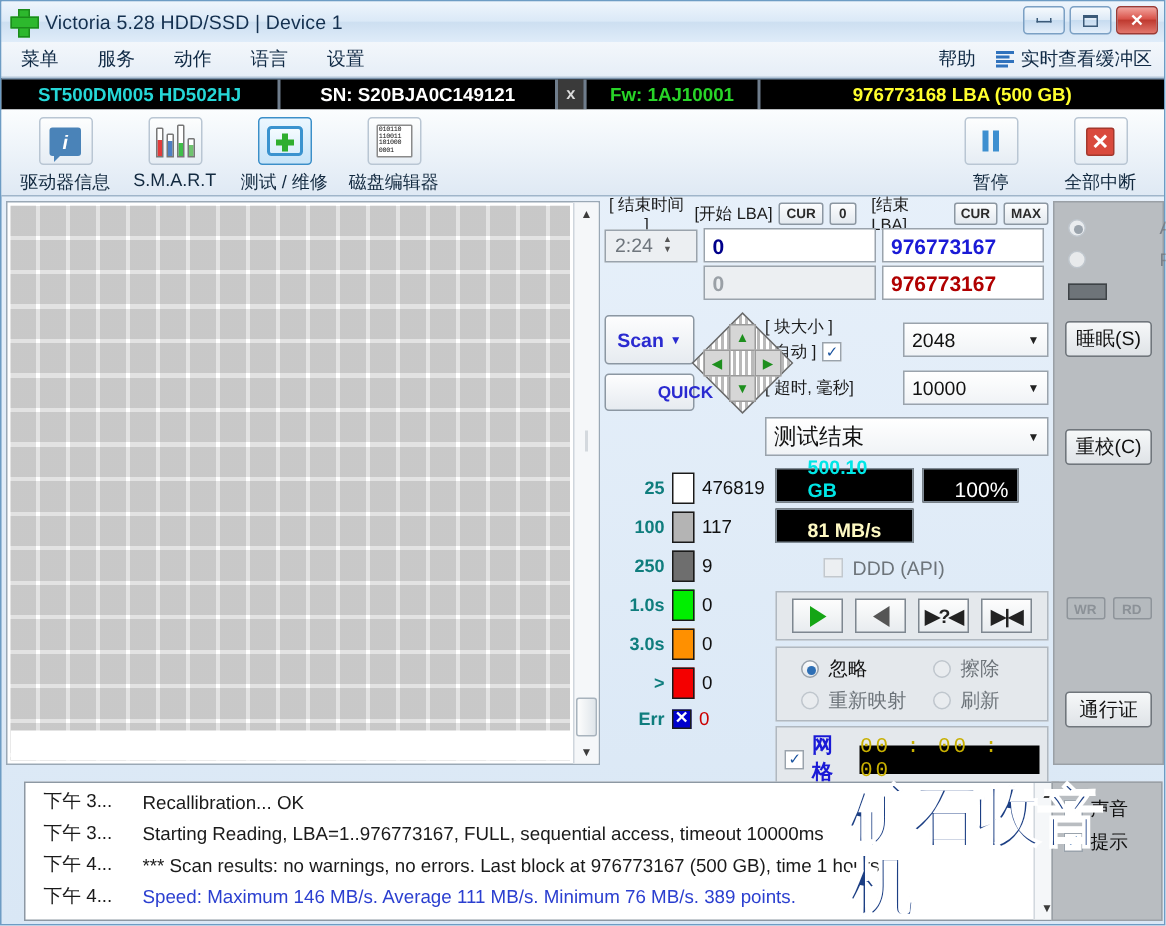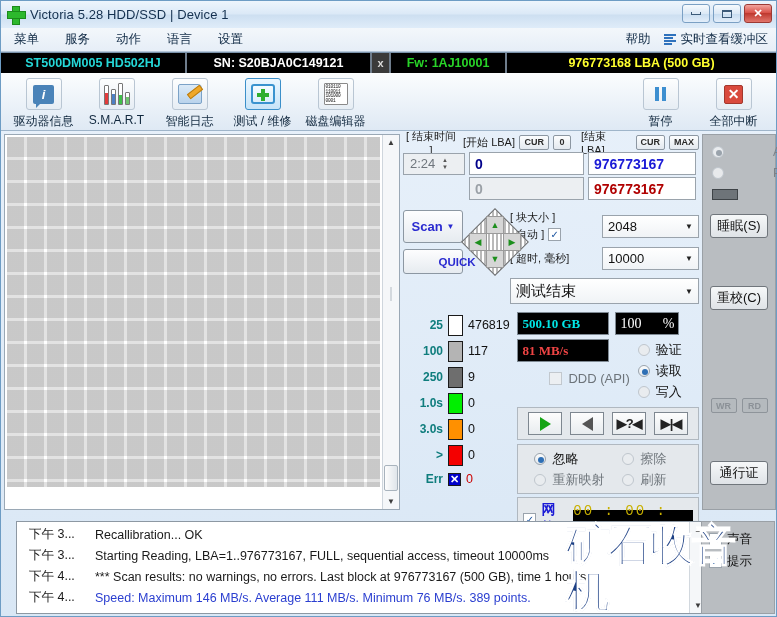--- a/index.html
+++ b/index.html
@@ -187,22 +187,22 @@
     border:1px solid #9aa3ac;background:linear-gradient(to bottom,#ffffff,#f0f3f6);
     height:23px;display:flex;align-items:center;justify-content:space-between;
     padding:0 5px;font-size:13px;color:#111;
   }
   .select .car{font-size:8px;color:#222;}
   .grade { display:flex; align-items:center; height:26px; }
   .grade .num { width:30px; text-align:right; color:#0f7d7d; font-size:12px; font-weight:bold; }
   .grade .sw { width:15px; height:21px; margin:0 5px; border:1px solid #1a1a1a; }
   .grade .cnt { font-size:12.5px; color:#111; }
   .lcd {
-    background:#000;border:1px solid #7f8a94;height:23px;display:flex;align-items:center;
-    padding:0 4px;font-weight:bold;font-size:13px;font-family:Liberation Serif, serif;
+    background:#000;border:1px solid #7f8a94;height:23px;display:flex;align-items:flex-end;
+    padding:0 20px;font-weight:bold;font-size:13px;font-family:Liberation Sans, sans-serif;
   }
   .radio{width:12px;height:12px;border-radius:50%;border:1px solid #9aa3ac;
      background:linear-gradient(to bottom,#fbfcfd,#e2e7ec);display:inline-block;position:relative;flex:0 0 12px;}
   .radio.on::after{content:"";position:absolute;left:3px;top:3px;width:6px;height:6px;border-radius:50%;background:#2e6fb5;}
   .radio.dis{background:#e9ecef;border-color:#bfc6cd;}
   .radio.dis.on::after{background:#9aa3ac;}
   .cbx{width:13px;height:13px;border:1px solid #9aa3ac;background:#fff;display:inline-flex;
      align-items:center;justify-content:center;font-size:10px;color:#17519e;flex:0 0 13px;}
   .cbx.dis{background:#eceff2;border-color:#c2c8ce;color:#aeb5bb;}
   .rrow{display:flex;align-items:center;gap:6px;height:21px;}
@@ -318,26 +318,20 @@
           <div class="ic-smart">
             <i></i>
             <i></i>
             <i></i>
             <i></i>
           </div>
         </div>
       <div class="lbl">S.M.A.R.T</div>
     </div>
     <div class="tool">
-      <div class="ico">
-          <div class="ic-log"></div>
-        </div>
-      <div class="lbl">智能日志</div>
-    </div>
-    <div class="tool">
       <div class="ico active">
           <div class="ic-test"></div>
         </div>
       <div class="lbl">测试 / 维修</div>
     </div>
     <div class="tool">
       <div class="ico">
           <div class="ic-disk">010110<br>110011<br>101000<br>0001</div>
         </div>
       <div class="lbl">磁盘编辑器</div>
@@ -512,40 +506,26 @@
               <span>500.10 GB</span>
             </div>
             <div class="lcd" style="width:64px;justify-content:space-between;color:#ffffff;font-weight:normal;font-size:14px;">
               <span>100</span>
               <span>%</span>
             </div>
           </div>
 
           <div style="display:flex;gap:8px;margin-top:4px;">
             <div>
-              <div class="lcd" style="width:92px;color:#ef4444;">
+              <div class="lcd" style="width:92px;color:#fef9c3;">
                 <span>81 MB/s</span>
               </div>
               <div class="rrow dis" style="margin-top:6px;padding-left:32px;">
                 <span class="cbx dis"></span>
                 <span class="t">DDD (API)</span>
-              </div>
-            </div>
-            <div>
-              <div class="rrow">
-                <span class="radio dis"></span>
-                <span class="t">验证</span>
-              </div>
-              <div class="rrow">
-                <span class="radio on"></span>
-                <span class="t">读取</span>
-              </div>
-              <div class="rrow">
-                <span class="radio dis"></span>
-                <span class="t">写入</span>
               </div>
             </div>
           </div>
 
           <div class="mediabar" style="margin-top:5px;">
             <div class="mbtn">
                 <span class="tri-r"></span>
               </div>
             <div class="mbtn">
                 <span class="tri-l"></span>

